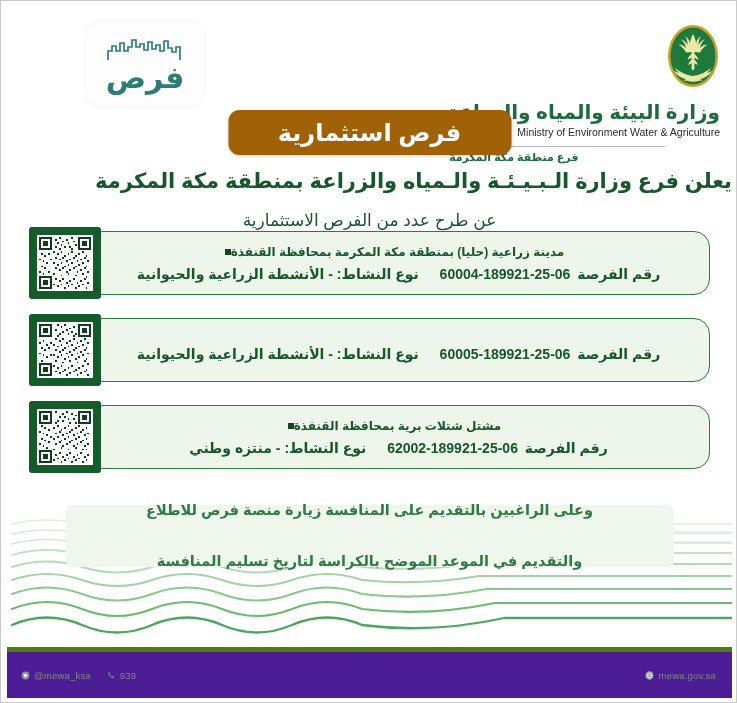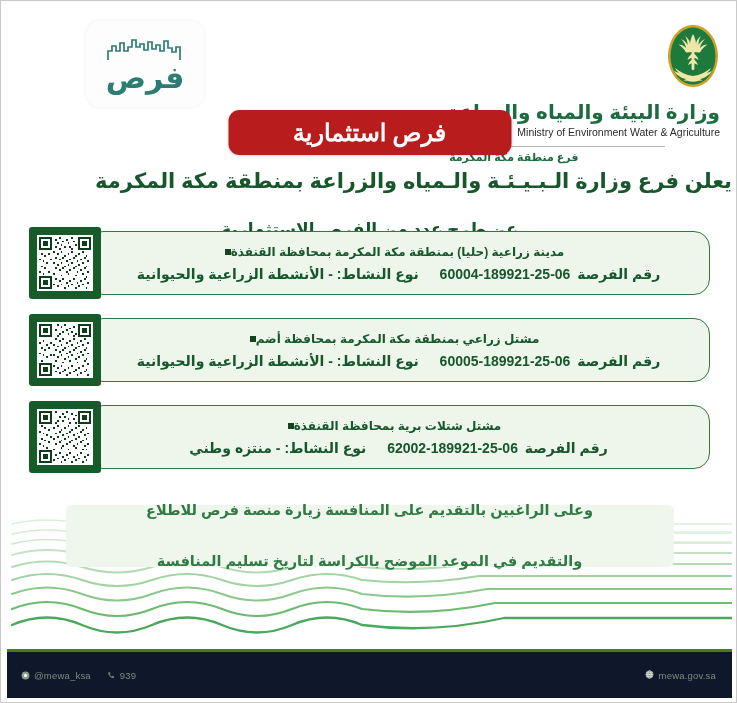--- a/index.html
+++ b/index.html
@@ -116,27 +116,26 @@
   }
 
   
   .title-banner {
     position: absolute;
     top: 103px;
     left: 50%;
     transform: translateX(-50%);
     width: 283px;
     height: 45px;
-    background: #b91c1c;
+    background: #a16207;
     border-radius: 11px;
     display: flex;
     align-items: center;
     justify-content: center;
     box-shadow: 0 1px 3px rgba(0,0,0,0.18);
-    font-family: Liberation Serif, serif;
   }
   .title-banner span {
     color: #ffffff;
     font-size: 24px;
     font-weight: bold;
   }
 
   
   .subtitle {
     position: absolute;
@@ -148,24 +147,24 @@
   .subtitle .line1 {
     font-size: 21px;
     font-weight: bold;
     color: #17572c;
     letter-spacing: 0px;
     line-height: 1.5;
     text-align: right;
   }
   .subtitle .line2 {
     font-size: 17px;
-    font-weight: bold;
+    font-weight: normal;
     color: #17572c;
     line-height: 1.5;
-    margin-top: 20px;
+    margin-top: 11px;
   }
 
   
   .cards {
     position: absolute;
     top: 220px;
     left: 0;
     width: 725px;
   }
   .card {
@@ -294,39 +293,40 @@
   }
   .waves svg { display: block; width: 725px; height: 150px; }
 
   
   .footer-bar {
     position: absolute;
     left: 0;
     bottom: 0;
     width: 725px;
     height: 46px;
-    background: #0f172a;
-    border-top: 3px solid #4d7c0f;
+    background: #4c1d95;
+    border-top: 5px solid #4d7c0f;
     display: flex;
     align-items: center;
     z-index: 5;
     margin-top: 48px;
   }
   .footer-left {
     position: absolute;
     left: 14px;
     display: flex;
     align-items: center;
     gap: 16px;
     direction: ltr;
   }
   .footer-right {
     position: absolute;
     right: 16px;
     display: flex;
+    align-items: center;
     gap: 5px;
     direction: ltr;
   }
   .f-item {
     display: flex;
     align-items: center;
     gap: 4px;
     font-size: 9.5px;
     color: #7d8a7d;
     direction: ltr;
@@ -641,24 +641,20 @@
                   <rect x="19" y="26" width="1" height="1"></rect>
                 <rect x="21" y="28" width="1" height="1"></rect>
                   <rect x="23" y="27" width="1" height="1"></rect>
                 <rect x="25" y="26" width="1" height="1"></rect>
                   <rect x="27" y="28" width="1" height="1"></rect>
               </g>
             </svg>
           </div>
         </div>
         <div class="card-body">
-          <div class="card-title-row">
-            <span class="card-title">مشتل زراعي بمنطقة مكة المكرمة بمحافظة أضم</span>
-            <span class="bullet-sq"></span>
-          </div>
           <div class="card-meta">
             <span>رقم الفرصة</span>
             <span class="num">60005-189921-25-06</span>
             <span class="gap"></span>
             <span>نوع النشاط:</span>
             <span>- الأنشطة الزراعية والحيوانية</span>
           </div>
         </div>
       </div>
 

